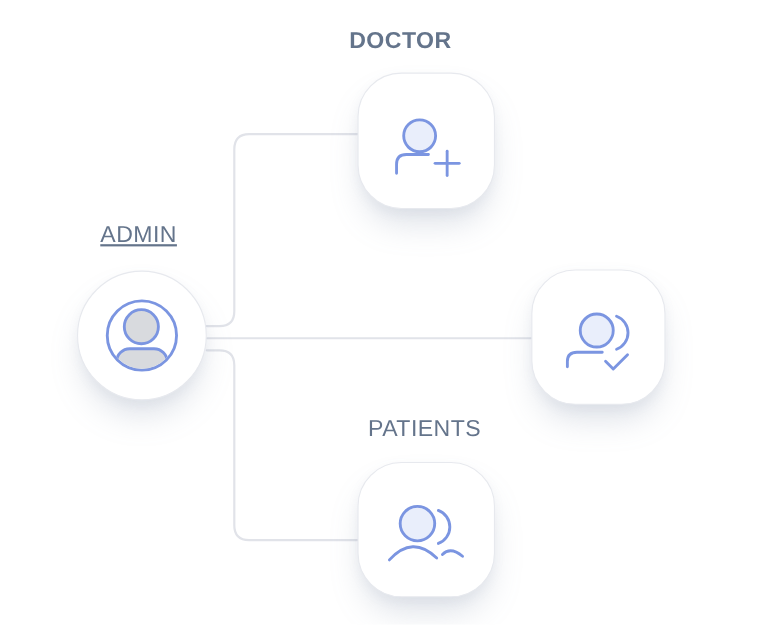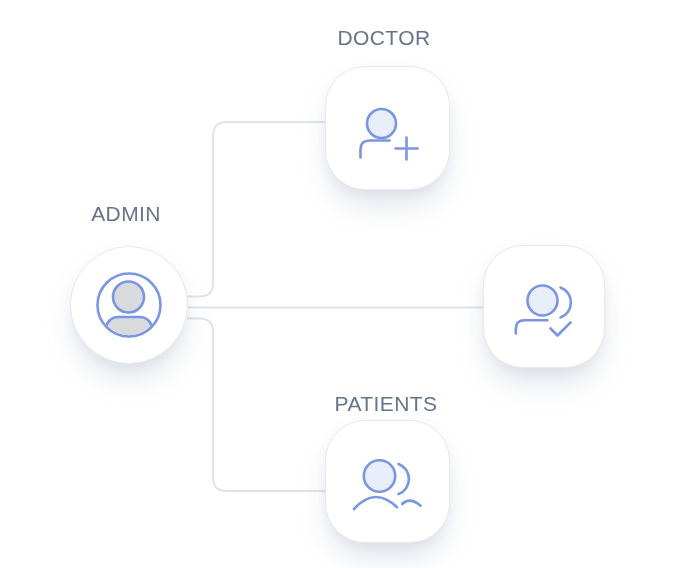--- a/index.html
+++ b/index.html
@@ -80,23 +80,23 @@
 <body>
 
 <div class="stage">
 
   <svg class="connectors" width="700" height="568" viewBox="0 0 700 568">
     <path d="M 188 296.5 H 199.5 Q 213 296.5 213 283 V 136 Q 213 122 226.5 122 H 325"></path>
     <path d="M 188 307.5 H 483"></path>
     <path d="M 188 318.5 H 199.5 Q 213 318.5 213 332 V 477.5 Q 213 491 226.5 491 H 325"></path>
   </svg>
 
-  <div class="label" style="left:126px; top:202px;">ADMIN</div>
-  <div class="label" style="left:384px; top:26px;">DOCTOR</div>
-  <div class="label" style="left:386px; top:378px;margin-top:14px;">PATIENTS</div>
+  <div class="label" style="left:126px; top:202px;text-decoration:underline;">ADMIN</div>
+  <div class="label" style="left:364px; top:26px;font-weight:bold;">DOCTOR</div>
+  <div class="label" style="left:386px; top:378px;">PATIENTS</div>
 
   <div class="node circle" style="left:70px; top:246px; width:118px; height:118px;">
     <svg width="70" height="70" viewBox="0 0 70 70">
       <defs>
         <clipPath id="adminClip">
             <circle cx="35" cy="35" r="30.2"></circle>
           </clipPath>
       </defs>
       <circle class="icon-stroke" cx="35" cy="35" r="31.5"></circle>
       <g clip-path="url(#adminClip)">

